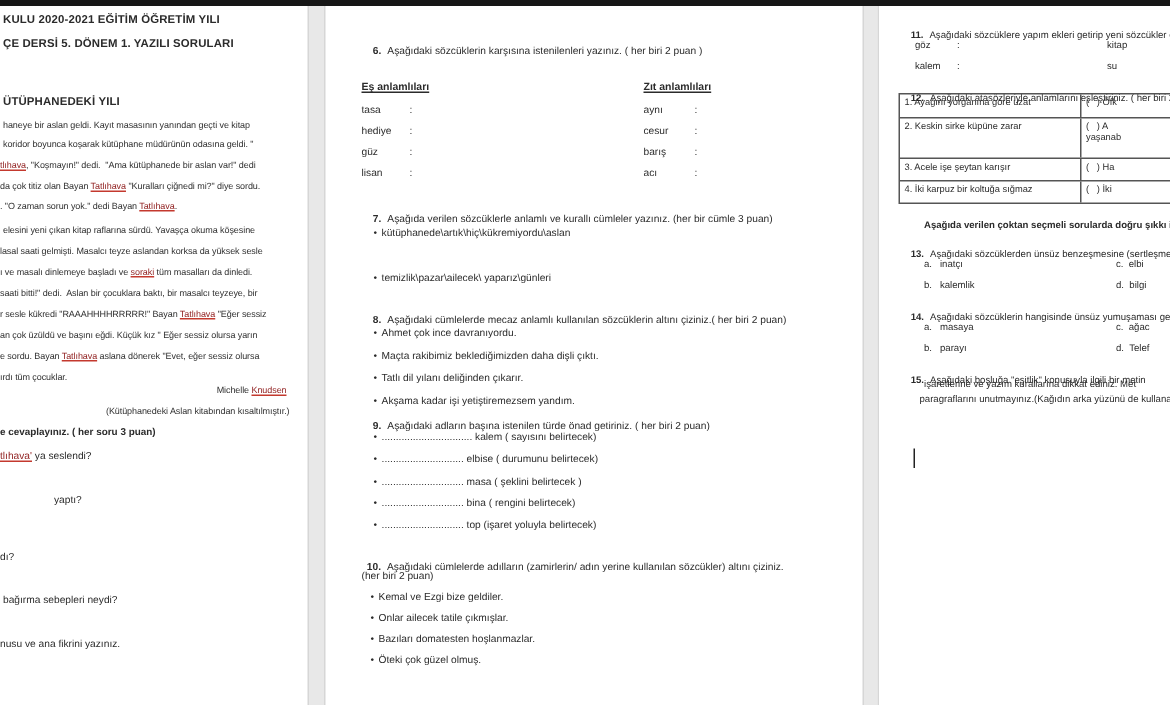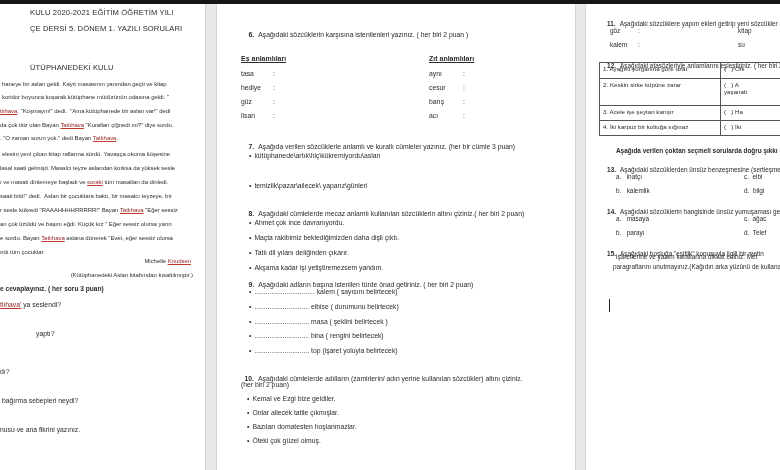--- a/index.html
+++ b/index.html
@@ -10,21 +10,21 @@
     color:#2b2b2b;
   }
   .topbar{position:absolute;top:0;left:0;width:780px;height:4px;background:#161616;z-index:30;}
   .page{position:absolute;top:0;bottom:0;background:#ffffff;overflow:hidden;
         border-left:1px solid #d6d6d6;border-right:1px solid #d6d6d6;}
   #p1{left:0;width:205px;border-left:none;}
   #p2{left:216px;width:358px;}
   #p3{left:585px;width:195px;border-right:none;}
   .ln{position:absolute;white-space:pre;font-size:6.8px;line-height:1.1;color:#2b2b2b;}
   .story{font-size:6px;letter-spacing:-0.05px;color:#303030;}
-  .title{font-size:7.6px;font-weight:normal;letter-spacing:0.1px;margin-left:28px;}
+  .title{font-size:7.6px;font-weight:bold;letter-spacing:0.1px;}
   .b{font-weight:bold;}
   .hu{font-weight:bold;text-decoration:underline;font-size:7px;}
   .red{color:#8f1d1d;text-decoration:underline;text-decoration-color:#c4392e;}
   .num{font-weight:bold;margin-right:4px;}
   .w32{display:inline-block;width:32px;}
   .w34{display:inline-block;width:34px;}
   .w28{display:inline-block;width:28px;}
   .bul{display:inline-block;margin-right:3px;}
   .small{font-size:6.4px;}
   .tbl{position:absolute;left:13px;top:62px;width:200px;border:1px solid #555;font-size:6.2px;line-height:1.2;}
@@ -37,21 +37,21 @@
   .caret{position:absolute;left:23px;top:299px;width:1px;height:13px;background:#222;}
 </style>
 </head>
 <body>
 
 <div class="topbar"></div>
 
 <div class="page" id="p1">
   <div class="ln title" style="top:9px;left:2px">KULU 2020-2021 EĞİTİM ÖĞRETİM YILI</div>
   <div class="ln title" style="top:25px;left:2px">ÇE DERSİ 5. DÖNEM 1. YAZILI SORULARI</div>
-  <div class="ln title" style="top:64px;left:2px">ÜTÜPHANEDEKİ KULU</div>
+  <div class="ln title" style="top:64px;left:2px">ÜTÜPHANEDEKİ YILI</div>
 
   <div class="ln story" style="top:81px;left:2px"><span>haneye bir aslan geldi. Kayıt masasının yanından geçti ve kitap</span></div>
   <div class="ln story" style="top:94px;left:2px"><span>koridor boyunca koşarak kütüphane müdürünün odasına geldi. "</span></div>
   <div class="ln story" style="top:108px;left:0px"><span class="red">tlıhava</span><span>, "Koşmayın!" dedi.  "Ama kütüphanede bir aslan var!" dedi</span></div>
   <div class="ln story" style="top:122px;left:0px"><span>da çok titiz olan Bayan </span><span class="red">Tatlıhava</span><span> "Kuralları çiğnedi mi?" diye sordu.</span></div>
   <div class="ln story" style="top:135px;left:0px"><span>. "O zaman sorun yok." dedi Bayan </span><span class="red">Tatlıhava</span><span>.</span></div>
 
   <div class="ln story" style="top:151px;left:2px"><span>elesini yeni çıkan kitap raflarına sürdü. Yavaşça okuma köşesine</span></div>
   <div class="ln story" style="top:165px;left:0px"><span>lasal saati gelmişti. Masalcı teyze aslandan korksa da yüksek sesle</span></div>
   <div class="ln story" style="top:179px;left:0px"><span>ı ve masalı dinlemeye başladı ve </span><span class="red">soraki</span><span> tüm masalları da dinledi.</span></div>

